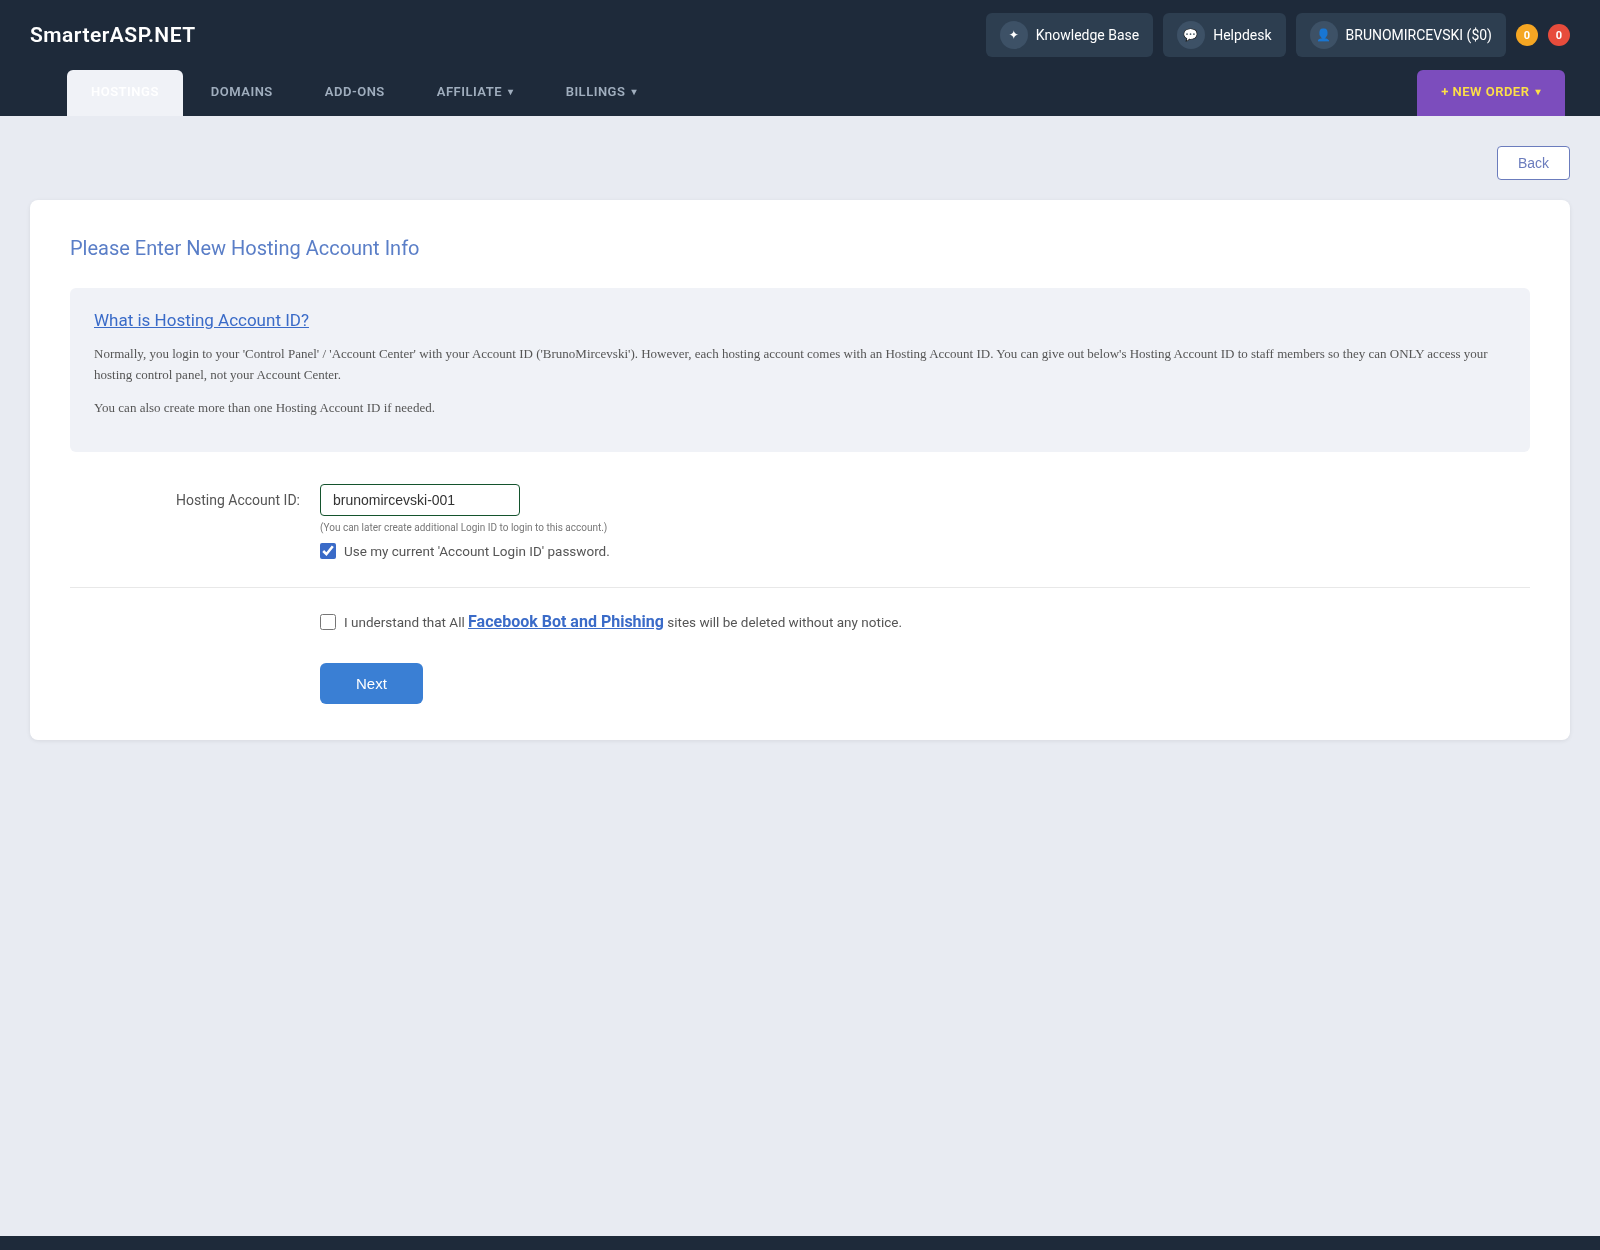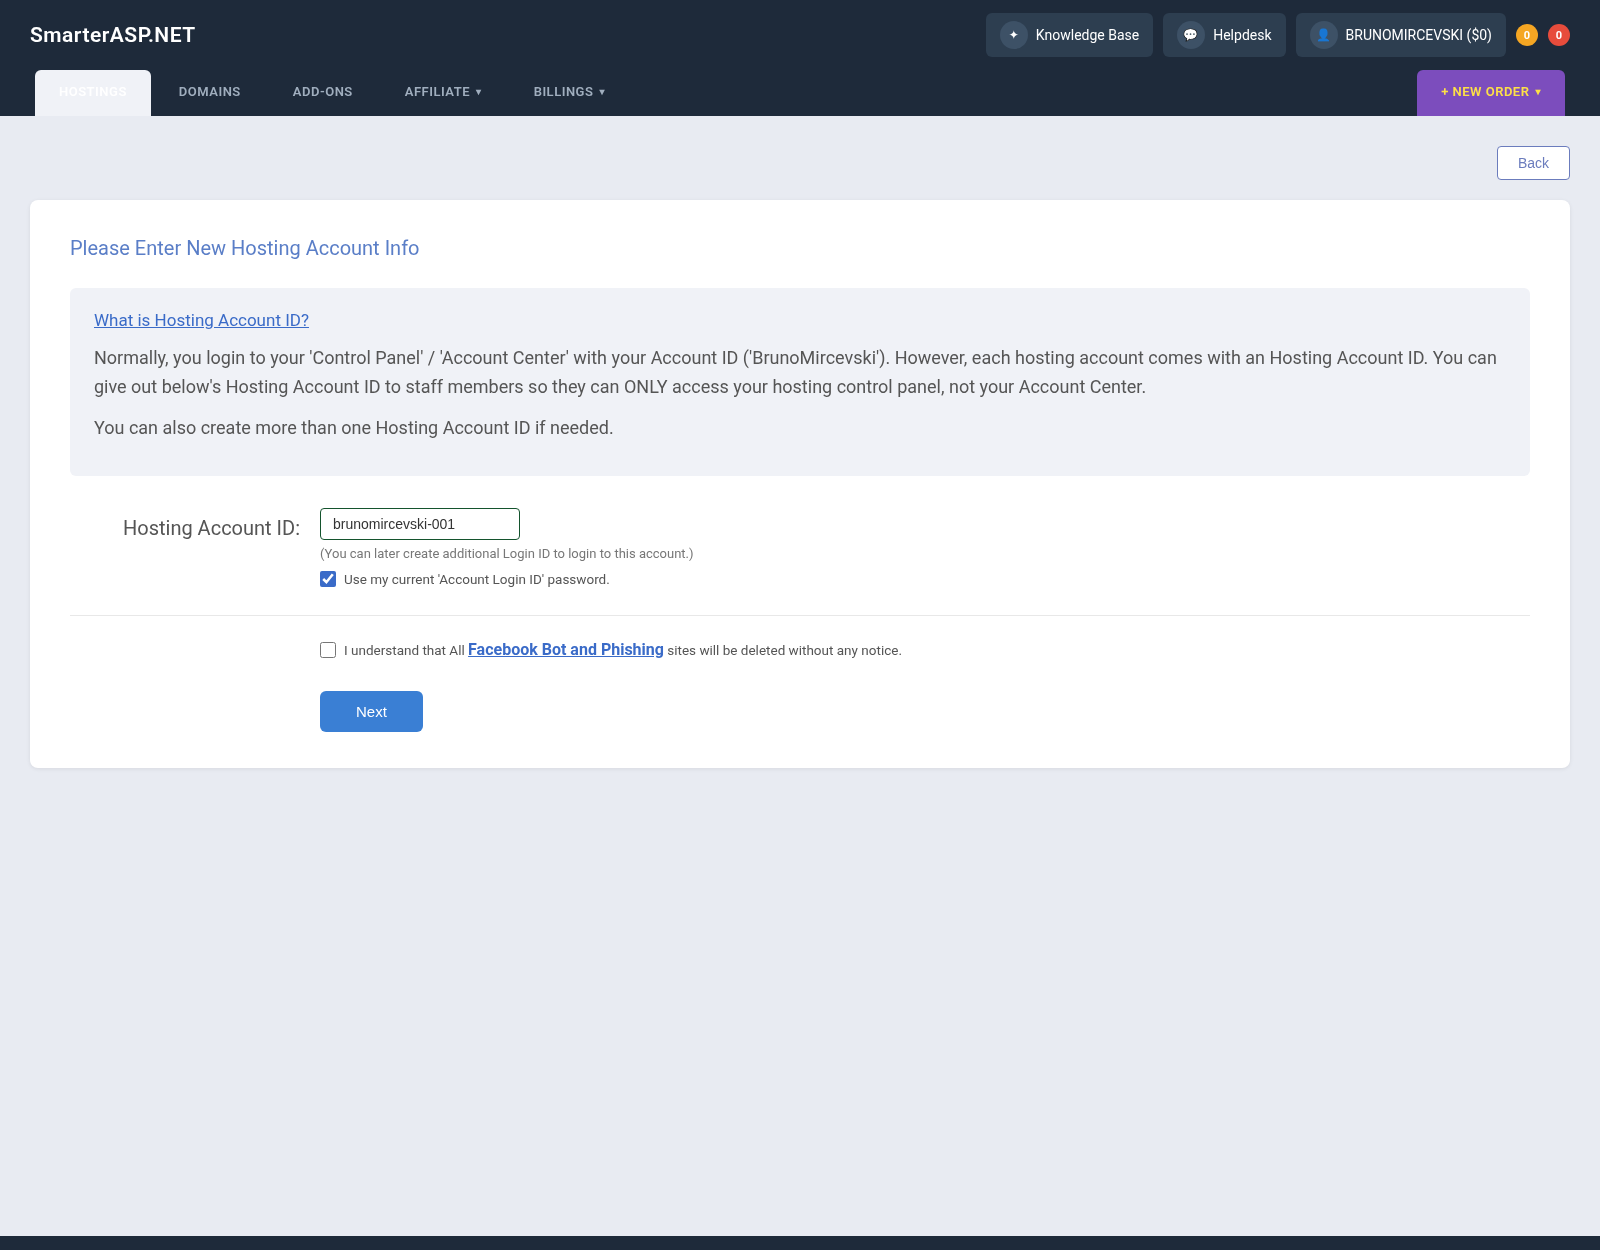--- a/index.html
+++ b/index.html
@@ -64,20 +64,21 @@
     }
     .badge-orange { background-color: #f5a623; }
     .badge-red { background-color: #e74c3c; }
 
     
     .nav-tabs {
       background-color: #1e2a3a;
       display: flex;
       padding: 0 35px;
       gap: 4px;
+      margin-left: 32px;
     }
     .nav-tab {
       padding: 14px 24px;
       color: #a0aebe;
       cursor: pointer;
       font-size: 13px;
       font-weight: 600;
       letter-spacing: 0.5px;
       border-bottom: 3px solid transparent;
       display: flex;
@@ -148,55 +149,56 @@
     }
     .info-box-title {
       color: #3a6bc8;
       font-size: 17px;
       text-decoration: underline;
       margin-bottom: 14px;
       cursor: pointer;
     }
     .info-box-text {
       color: #555;
-      font-size: 18px;
+      font-size: 13px;
       line-height: 1.6;
       margin-bottom: 12px;
+      font-family: Liberation Serif, serif;
     }
 
     
     .form-row {
       display: flex;
       align-items: flex-start;
       margin-bottom: 28px;
       gap: 20px;
     }
     .form-label {
       min-width: 230px;
       color: #555;
-      font-size: 20px;
+      font-size: 14px;
       padding-top: 8px;
       text-align: right;
     }
     .form-control-group {
       display: flex;
       flex-direction: column;
       gap: 6px;
     }
     .form-input {
       padding: 7px 12px;
       border: 1px solid #14532d;
       border-radius: 4px;
       font-size: 14px;
       width: 200px;
       color: #333;
     }
     .form-hint {
       color: #777;
-      font-size: 13px;
+      font-size: 10px;
     }
 
     
     .checkbox-row {
       display: flex;
       align-items: center;
       gap: 8px;
       margin-top: 4px;
     }
     .checkbox-row input[type="checkbox"] {

